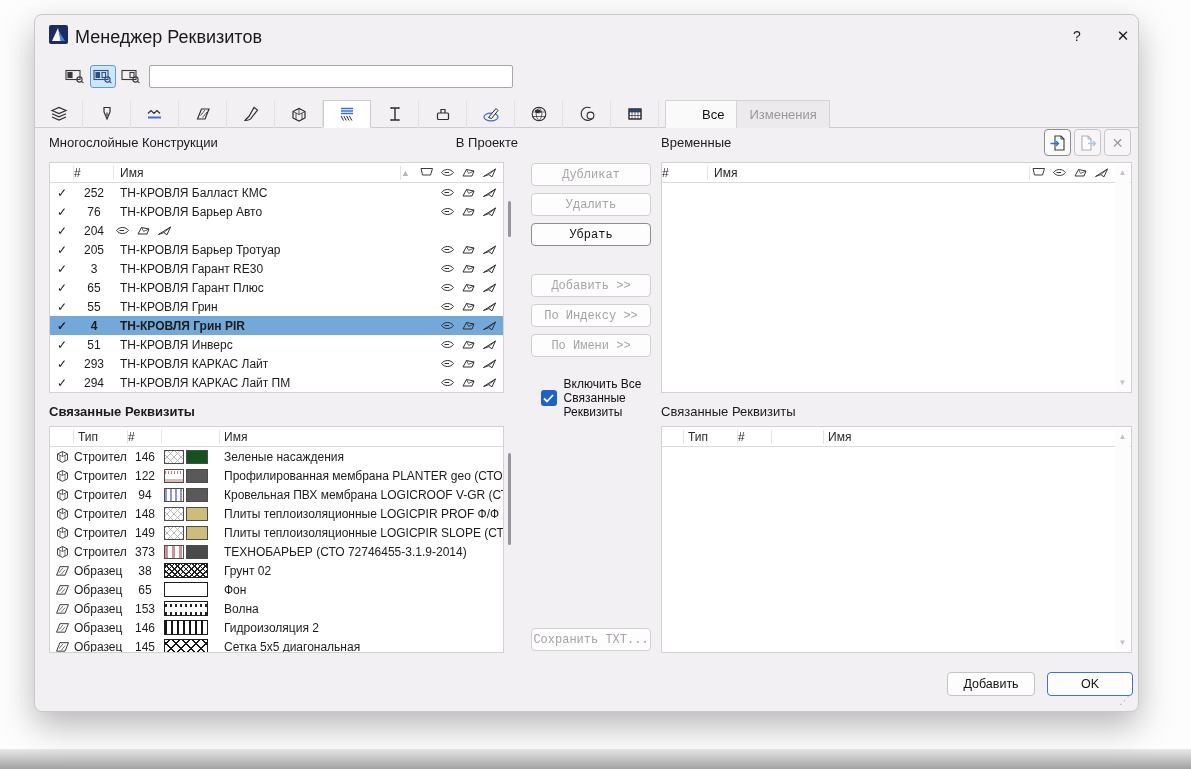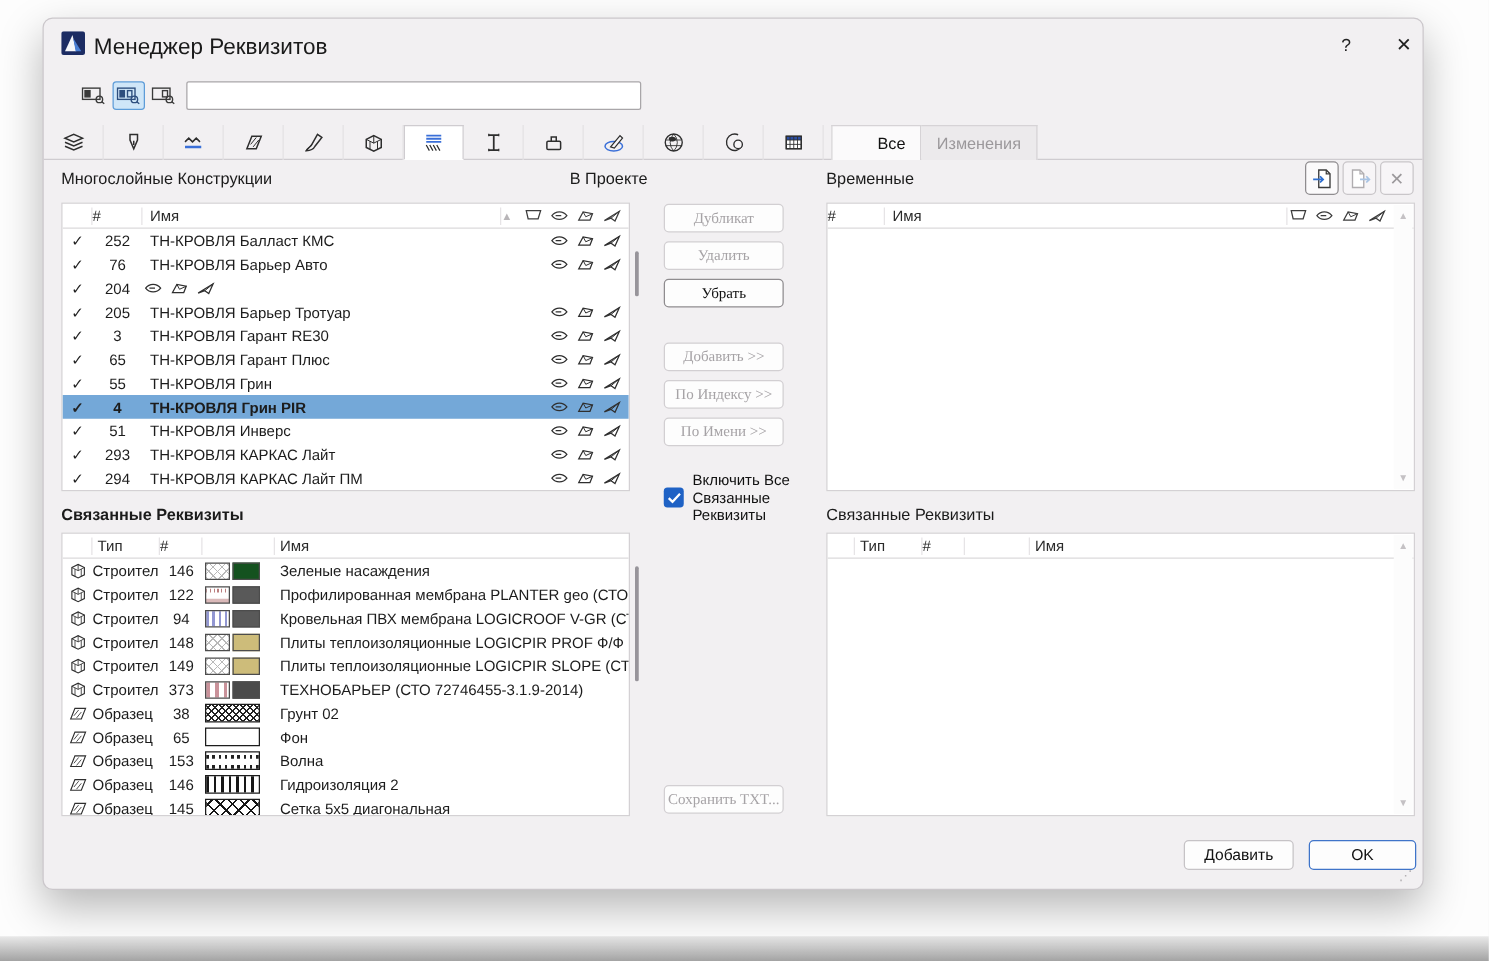--- a/index.html
+++ b/index.html
@@ -62,27 +62,27 @@
   .icnblock { display:flex; align-items:center; gap:5px; padding-right:6px; }
   .ric { display:flex; width:16px; justify-content:center; }
   .sorttri { color:#b8b5b8; font-size:9px; margin-right:3px; }
   
   .slit { position:absolute; width:3px; background:#97949a; border-radius:2px; }
   .lane { position:absolute; top:1px; bottom:1px; right:1px; width:15px; background:#fcfcfc;
     display:flex; flex-direction:column; justify-content:space-between; align-items:center;
     padding:4px 0; }
   .lane .ar { color:#c4c1c4; font-size:8px; }
   
-  .mbtn { position:absolute; left:496px; width:96px; height:23px; border:1px solid #d2cfd2;
+  .mbtn { position:absolute; left:496px; width:120px; height:23px; border:1px solid #d2cfd2;
     border-radius:4px; background:#fdfdfd; font-size:12px; display:flex; align-items:center;
-    justify-content:center; font-family:Liberation Serif, serif; }
+    justify-content:center; font-family:Liberation Mono, monospace; }
   .mbtn.dis { color:#a6a3a6; }
   .mbtn.on { color:#111; border-color:#8f8c8f; }
   .chkwrap { position:absolute; left:496px; top:362px; width:120px; display:flex; gap:7px;
-    align-items:center; }
+    align-items:center;justify-content:center; }
   .chk { width:16px; height:16px; border-radius:3px; background:#1f62c5; display:flex;
     align-items:center; justify-content:center; flex:0 0 16px; }
   .chk svg { width:11px; height:9px; }
   .chklines { font-size:12px; line-height:14px; color:#111; }
   
   .hbtn { position:absolute; top:114px; width:27px; height:27px; border-radius:4px;
     display:flex; align-items:center; justify-content:center; border:1px solid #c9c6c9;
     background:#f7f5f7; }
   .hbtn.import { left:1009px; border-color:#8f8c8f; background:#fbfafb; }
   .hbtn.export { left:1039px; }

